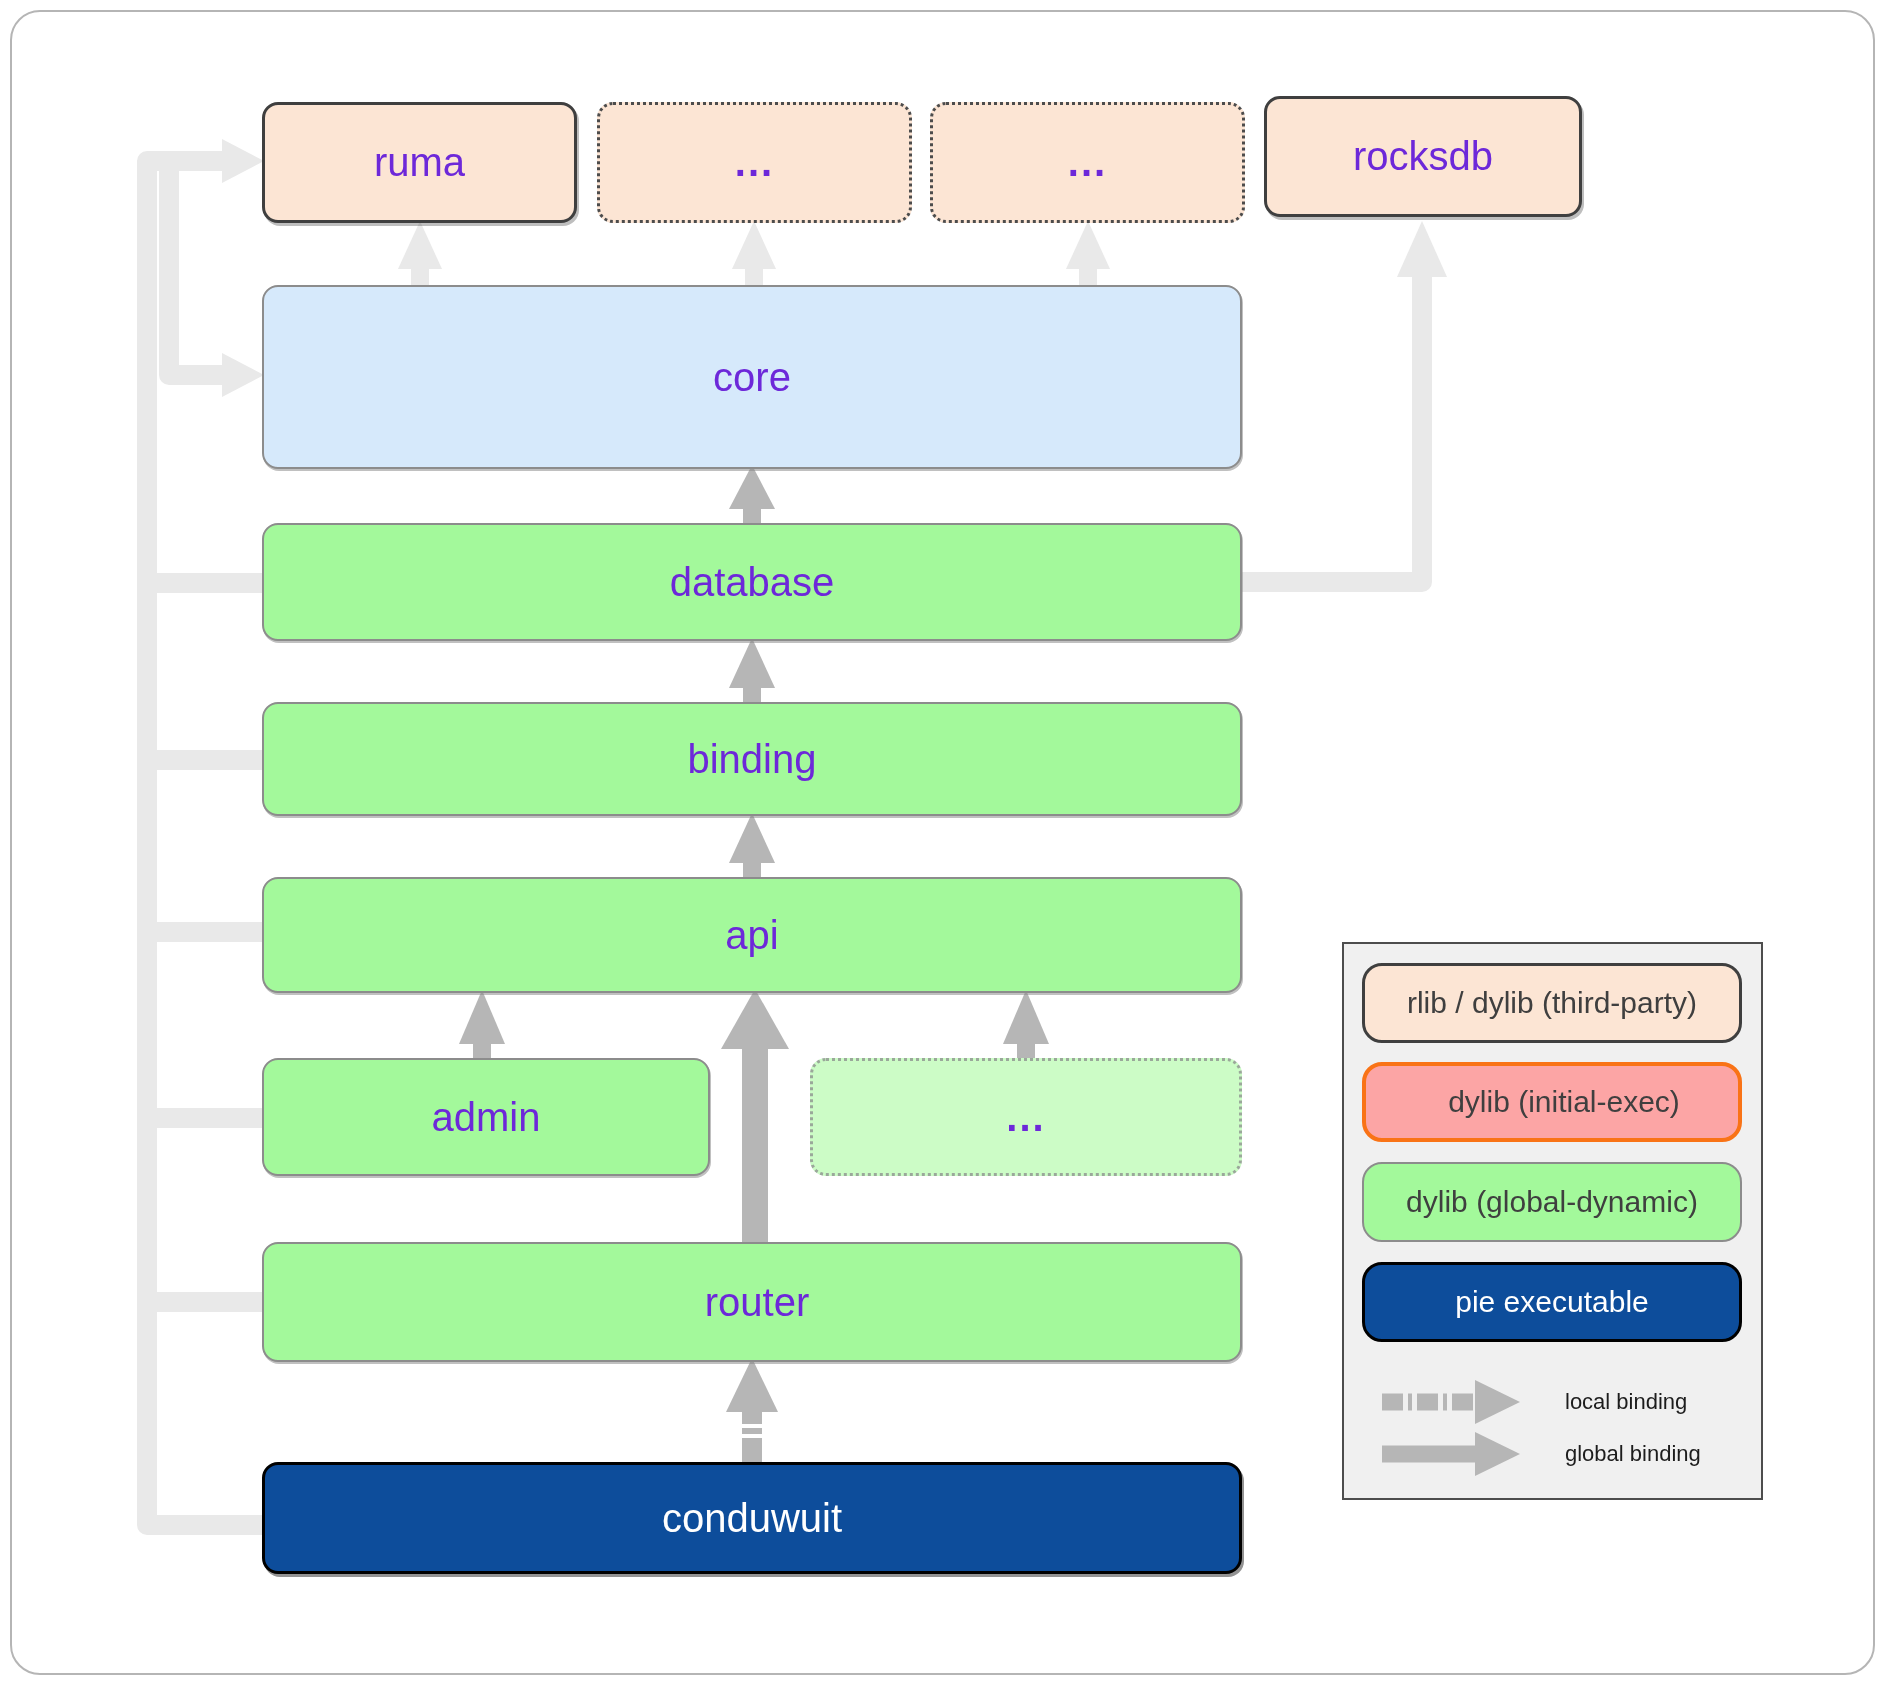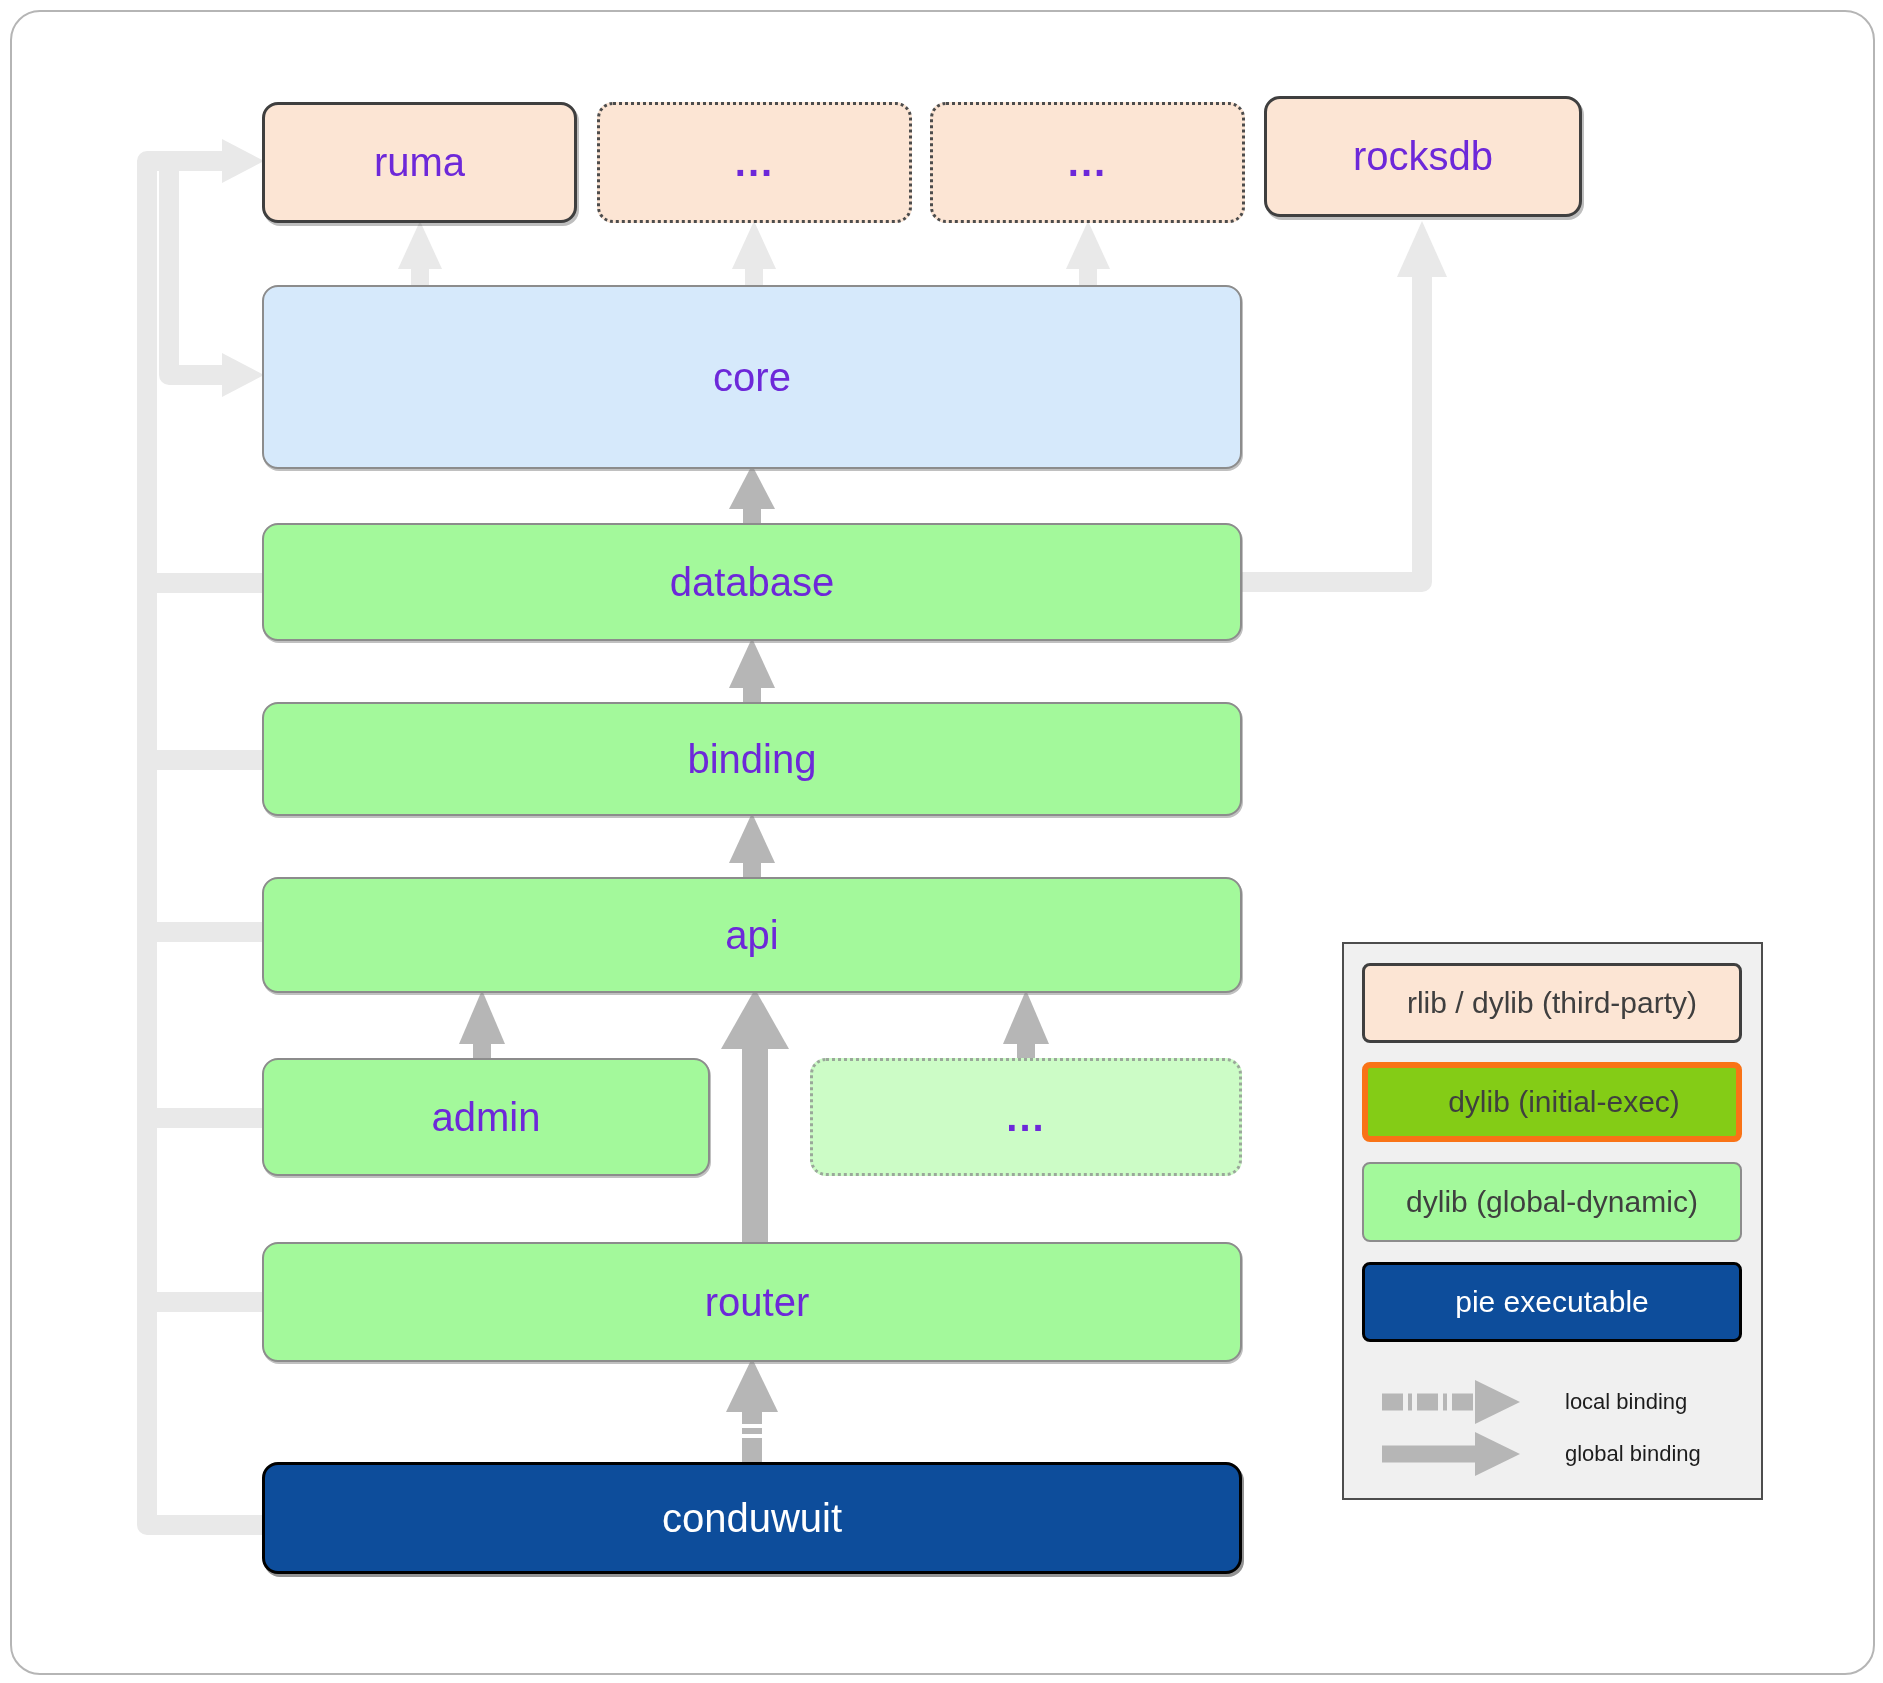--- a/index.html
+++ b/index.html
@@ -13,25 +13,25 @@
   .node .lbl{white-space:nowrap;}
   .dots{font-weight:bold;letter-spacing:2px;}
   .peach{background:#fce5d4;border:3px solid #3f3f3f;box-shadow:2px 3px 0 rgba(70,70,70,.35);}
   .peach-dotted{background:#fce5d4;border:3px dotted #4c4c4c;}
   .blue{background:#d6e9fb;border:2px solid #8c8c8c;box-shadow:1px 2px 0 rgba(130,130,130,.5);}
   .green{background:#a3f99b;border:2px solid #8c8c8c;box-shadow:1px 2px 0 rgba(130,130,130,.5);}
   .green-light{background:#ccfcc6;border:3px dotted #9aa89a;}
   .navy{background:#0d4d9b;border:3px solid #000000;color:#ffffff;box-shadow:2px 3px 0 rgba(40,40,40,.5);}
   .legend-panel{position:absolute;left:1342px;top:942px;width:421px;height:558px;
         background:#f0f0f0;border:2px solid #4d4d4d;box-sizing:border-box;z-index:1;}
-  .legend-item{position:absolute;left:1362px;width:380px;height:80px;border-radius:8px;
+  .legend-item{position:absolute;left:1362px;width:380px;height:80px;border-radius:20px;
         display:flex;align-items:center;justify-content:center;box-sizing:border-box;
         font-size:30px;color:#3f3f3f;z-index:3;}
   .legend-item.li-peach{background:#fce5d4;border:3px solid #3f3f3f;}
-  .legend-item.li-blue{background:#84cc16;border:6px solid #f97316;padding-left:24px;}
+  .legend-item.li-blue{background:#fca5a5;border:4px solid #f97316;padding-left:24px;}
   .legend-item.li-green{background:#a3f99b;border:2px solid #8c8c8c;}
   .legend-item.li-navy{background:#0d4d9b;border:3px solid #000000;color:#ffffff;}
   .legend-label{position:absolute;left:1565px;width:200px;height:52px;line-height:52px;
         font-size:22px;color:#1d1d1d;z-index:3;white-space:nowrap;}
 </style>
 </head>
 <body>
 
 <div class="stage">
 

